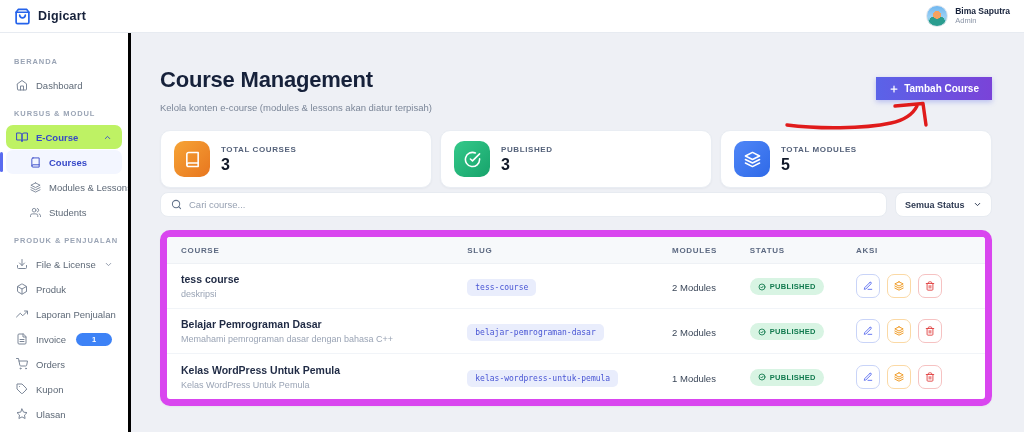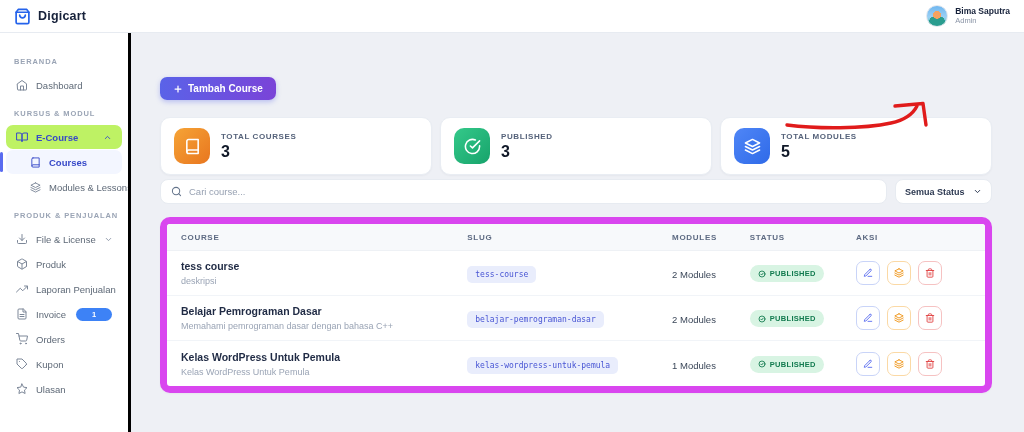--- a/index.html
+++ b/index.html
@@ -53,21 +53,21 @@
 
   
   .main { position:absolute; top:33px; left:131px; right:0; bottom:0; background:#eef0f5;
           padding:34px 32px 0 29px; }
   .page-head { display:flex; justify-content:space-between; align-items:flex-start; }
   .page-title { font-size:22px; font-weight:bold; color:#16213a; letter-spacing:-.2px; }
   .page-sub { font-size:9.5px; color:#7b8698; margin-top:9px; }
   .btn-primary { display:flex; align-items:center; gap:5px; border:none; cursor:pointer;
                  background:linear-gradient(90deg,#5a63e8,#7a43d8); color:#fff;
                  font-family:"Liberation Sans",sans-serif; font-size:10px; font-weight:bold;
-                 padding:0 13px; height:23px; border-radius:7px; margin-top:10px;
+                 padding:0 13px; height:23px; border-radius:0; margin-top:10px;
                  box-shadow:0 2px 5px rgba(90,99,232,.35); }
   .btn-primary .plus { display:flex; }
 
   .arrow-annotation { position:absolute; left:652px; top:66px; width:165px; height:36px;
                       pointer-events:none; z-index:4; }
 
   .stats { display:flex; gap:8px; margin-top:17px; }
   .stat-card { flex:1; background:#fff; border:1px solid #e9edf3; border-radius:10px;
                height:58px; display:flex; align-items:center; gap:11px; padding:0 13px;
                box-shadow:0 1px 2px rgba(16,24,40,.04); }
@@ -189,20 +189,31 @@
       <span class="nic">
           <svg width="11" height="11" viewBox="0 0 24 24" fill="none" stroke="currentColor" stroke-width="2" stroke-linecap="round" stroke-linejoin="round">
             <polygon points="12 2 2 7 12 12 22 7 12 2"></polygon>
             <polyline points="2 12 12 17 22 12"></polyline>
             <polyline points="2 17 12 22 22 17"></polyline>
           </svg>
         </span>
       <span class="lbl">Modules &amp; Lessons</span>
     </div>
 
+    <div class="nav-sub">
+      <span class="nic">
+          <svg width="11" height="11" viewBox="0 0 24 24" fill="none" stroke="currentColor" stroke-width="2" stroke-linecap="round" stroke-linejoin="round">
+            <path d="M17 21v-2a4 4 0 0 0-4-4H5a4 4 0 0 0-4 4v2"></path>
+            <circle cx="9" cy="7" r="4"></circle>
+            <path d="M23 21v-2a4 4 0 0 0-3-3.87"></path>
+            <path d="M16 3.13a4 4 0 0 1 0 7.75"></path>
+          </svg>
+        </span>
+      <span class="lbl">Students</span>
+    </div>
 
     <div class="section-label">PRODUK &amp; PENJUALAN</div>
 
     <div class="nav-item">
       <span class="nic">
           <svg width="12" height="12" viewBox="0 0 24 24" fill="none" stroke="currentColor" stroke-width="2" stroke-linecap="round" stroke-linejoin="round">
             <path d="M21 15v4a2 2 0 0 1-2 2H5a2 2 0 0 1-2-2v-4"></path>
             <polyline points="7 10 12 15 17 10"></polyline>
             <line x1="12" y1="15" x2="12" y2="3"></line>
           </svg>
@@ -277,20 +288,24 @@
           </svg>
         </span>
       <span class="lbl">Ulasan</span>
     </div>
 
   </aside>
 
   <main class="main">
 
     <div class="page-head">
+      <div>
+        <h1 class="page-title">Course Management</h1>
+        <p class="page-sub">Kelola konten e-course (modules &amp; lessons akan diatur terpisah)</p>
+      </div>
       <button class="btn-primary">
         <span class="plus">
             <svg width="10" height="10" viewBox="0 0 24 24" fill="none" stroke="currentColor" stroke-width="3" stroke-linecap="round">
               <path d="M12 5v14"></path>
               <path d="M5 12h14"></path>
             </svg>
           </span>
         <span>Tambah Course</span>
       </button>
     </div>

